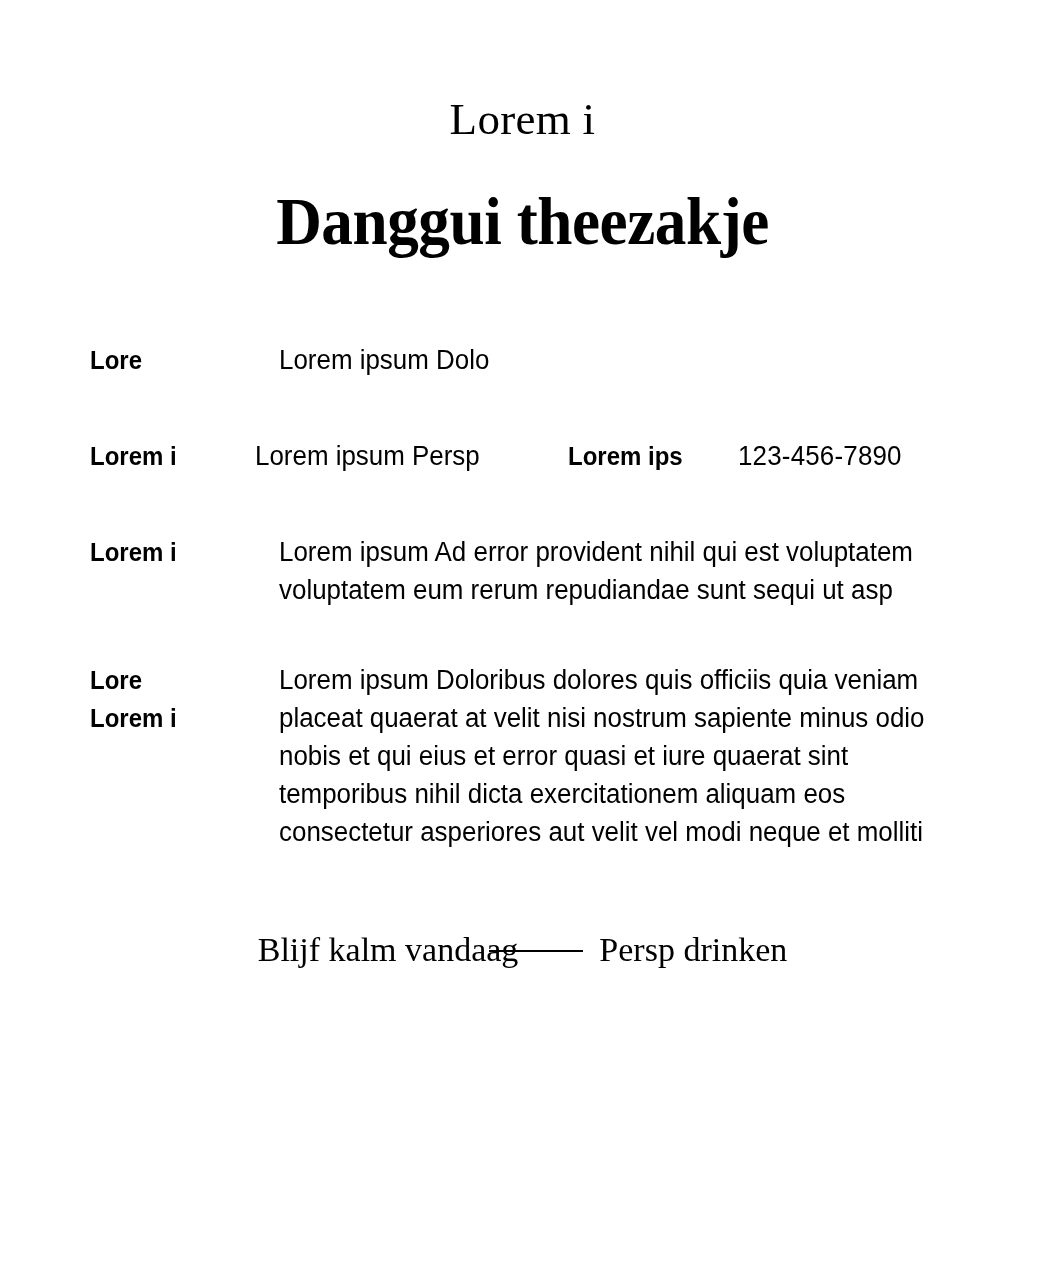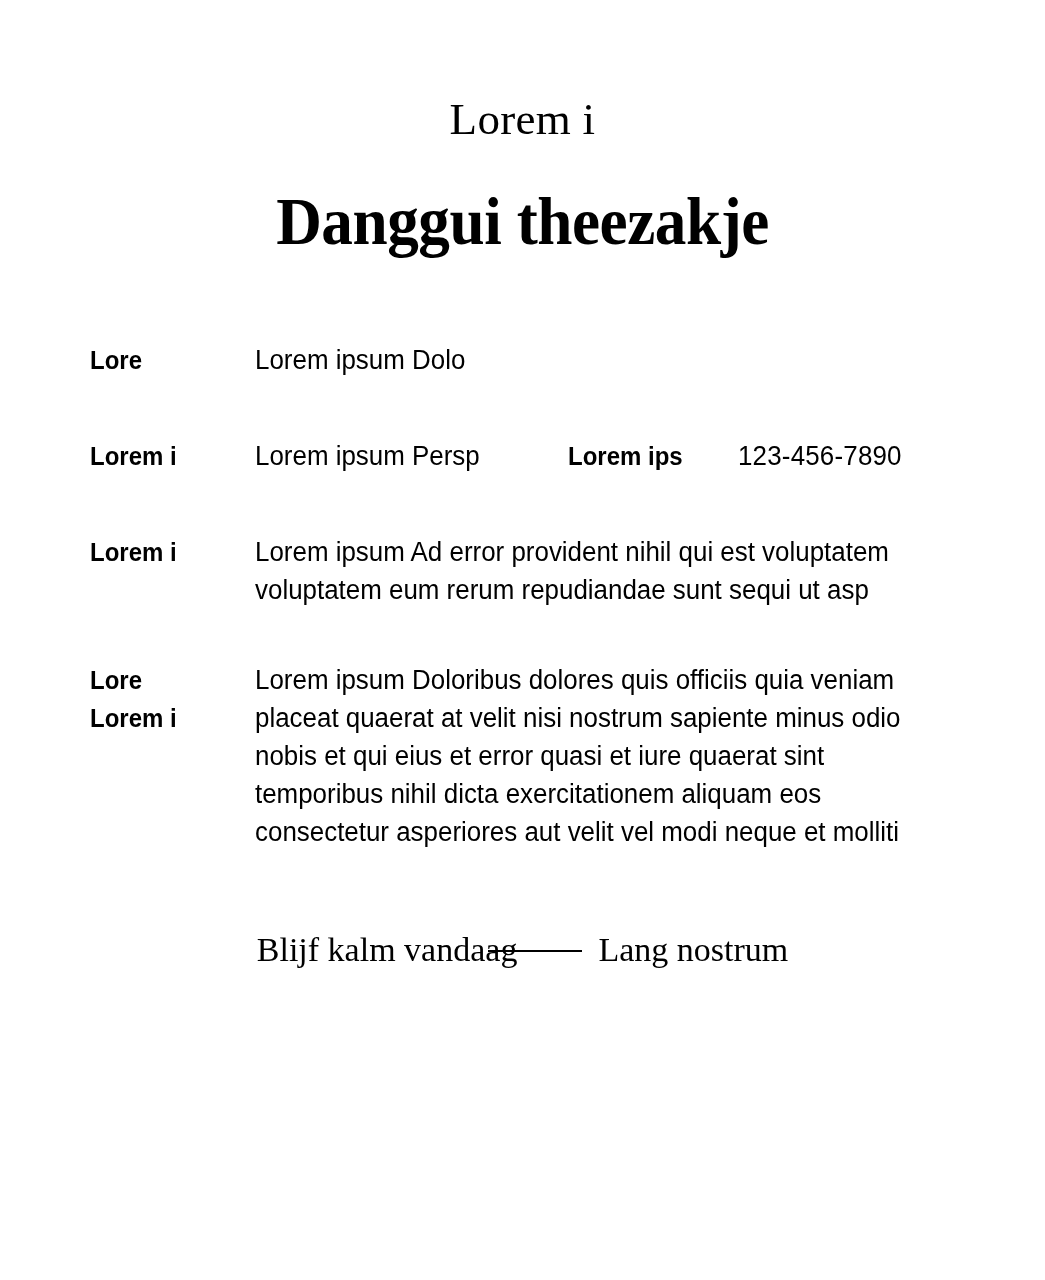--- a/index.html
+++ b/index.html
@@ -50,20 +50,21 @@
   
   .body-block {
     margin-top: 86px;
     padding-left: 90px;
     padding-right: 60px;
   }
   .row {
     display: flex;
     align-items: flex-start;
     margin-bottom: 40px;
+    gap: 24px;
   }
   .row:last-child { margin-bottom: 0; }
 
   .label {
     flex: 0 0 165px;
     width: 165px;
     font-family: "Liberation Sans", sans-serif;
     font-weight: 700;
     font-size: 25px;
     line-height: 38px;
@@ -185,16 +186,16 @@
       <div class="label">Lore
 Lorem i</div>
       <div class="value">Lorem ipsum Doloribus dolores quis officiis quia veniam placeat quaerat at velit nisi nostrum sapiente minus odio nobis et qui eius et error quasi et iure quaerat sint temporibus nihil dicta exercitationem aliquam eos consectetur asperiores aut velit vel modi neque et molliti</div>
     </div>
 
   </div>
 
   <div class="footer">
     <span class="footer-left">Blijf kalm vandaag</span>
     <span class="footer-rule"></span>
-    <span class="footer-right">Lang nostrum</span>
+    <span class="footer-right">Persp drinken</span>
   </div>
 
 </div>
 
 </body></html>

